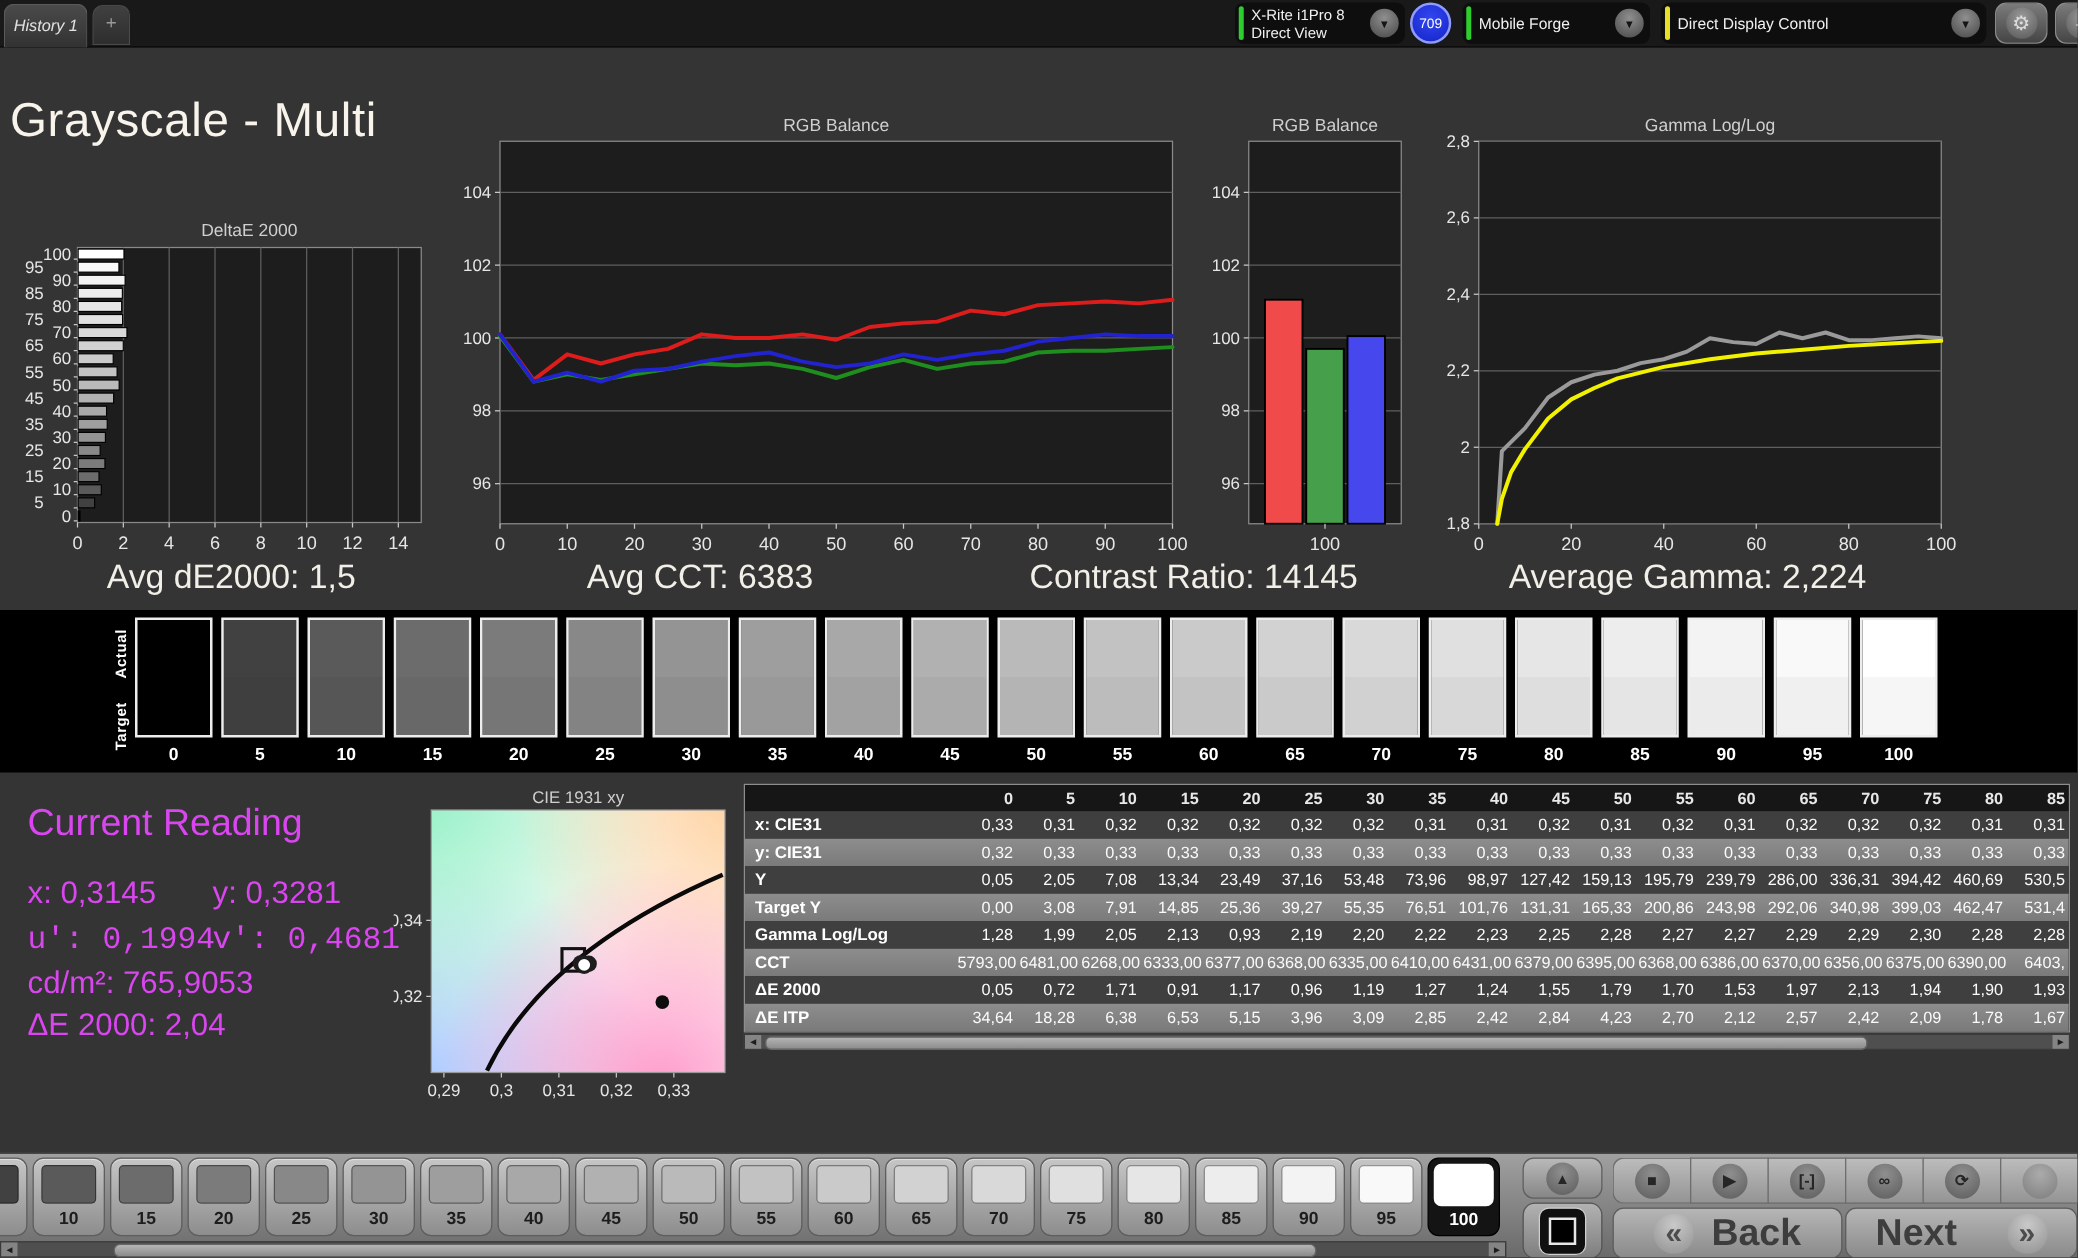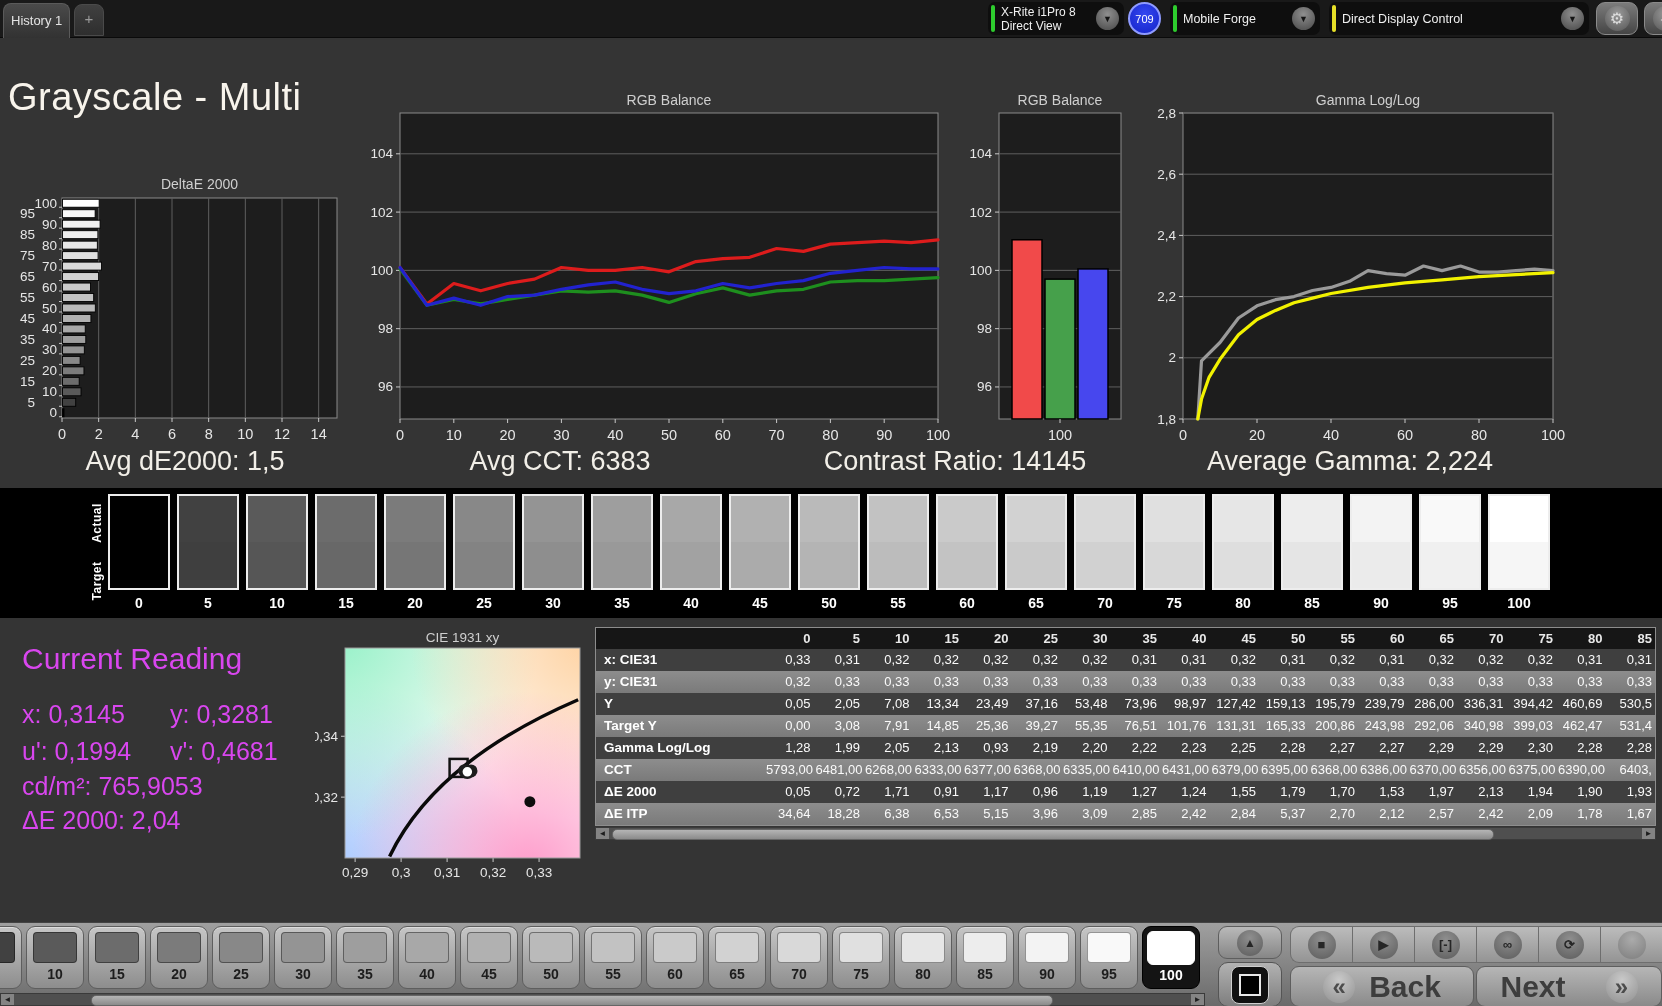--- a/index.html
+++ b/index.html
@@ -7,21 +7,21 @@
     width:1662px;height:1006px;position:relative;overflow:hidden;
     background:#343434;font-family:"Liberation Sans",sans-serif;
     -webkit-font-smoothing:antialiased;
   }
   svg text{font-family:"Liberation Sans",sans-serif;}
 
   
   .topbar{position:absolute;left:0;top:0;width:1662px;height:37px;background:#191919;border-bottom:1px solid #0a0a0a;}
   .tab{position:absolute;left:3px;top:3px;height:34px;padding:0 7px;line-height:34px;
        background:linear-gradient(#4a4a4a,#323232);border:1px solid #5a5a5a;border-bottom:none;
-       border-radius:8px 8px 0 0;color:#e3e3e3;font-size:13px;}
+       border-radius:8px 8px 0 0;color:#e3e3e3;font-size:13px;font-style:italic;}
   .addtab{position:absolute;left:74px;top:4px;width:28px;height:30px;border-radius:8px 8px 0 0;
        background:linear-gradient(#404040,#2e2e2e);border:1px solid #4a4a4a;color:#9a9a9a;
        font-size:15px;text-align:center;line-height:28px;}
   .dd{position:absolute;top:2px;height:33px;background:#0e0e0e;border-radius:7px;display:flex;align-items:center;color:#f0f0f0;font-size:12.5px;}
   .stripe{width:4px;height:27px;margin:0 6px 0 3px;border-radius:2px;flex:none;}
   .ddtext{line-height:14px;white-space:nowrap;overflow:hidden;}
   .chev{width:23px;height:23px;border-radius:50%;flex:none;
         background:radial-gradient(circle at 50% 32%,#8f8f8f,#474747);
         color:#141414;font-size:9px;display:flex;align-items:center;justify-content:center;margin:0 5px 0 auto;}
   .badge{position:absolute;top:2px;width:33px;height:33px;border-radius:50%;background:radial-gradient(circle at 50% 35%,#3347f0,#1423c8);
@@ -440,21 +440,21 @@
       </div>
     </div>
 </div>
 
 <div class="curread">
   <div class="cr-title">Current Reading</div>
   <div class="cr-row" style="top:58px;">
     <span>x: 0,3145</span>
     <span class="cr-c2">y: 0,3281</span>
   </div>
-  <div class="cr-row" style="top:95px;">
+  <div class="cr-row" style="top:95px;font-family:Liberation Mono, monospace;">
     <span>u': 0,1994</span>
     <span class="cr-c2">v': 0,4681</span>
   </div>
   <div class="cr-row" style="top:130px;">cd/m²: 765,9053</div>
   <div class="cr-row" style="top:164px;">ΔE 2000: 2,04</div>
 </div>
 
 <div id="cie-chart" class="chart">
   <div id="cie-bg"></div>
   <svg id="svg-cie" width="290" height="258">
@@ -657,21 +657,21 @@
       <div class="tcell">34,64</div>
       <div class="tcell">18,28</div>
       <div class="tcell">6,38</div>
       <div class="tcell">6,53</div>
       <div class="tcell">5,15</div>
       <div class="tcell">3,96</div>
       <div class="tcell">3,09</div>
       <div class="tcell">2,85</div>
       <div class="tcell">2,42</div>
       <div class="tcell">2,84</div>
-      <div class="tcell">5,37</div>
+      <div class="tcell">4,23</div>
       <div class="tcell">2,70</div>
       <div class="tcell">2,12</div>
       <div class="tcell">2,57</div>
       <div class="tcell">2,42</div>
       <div class="tcell">2,09</div>
       <div class="tcell">1,78</div>
       <div class="tcell">1,67</div>
     </div>
   </div>
 <div class="hscroll" style="left:595px;top:827px;width:1061px;height:13px;">

